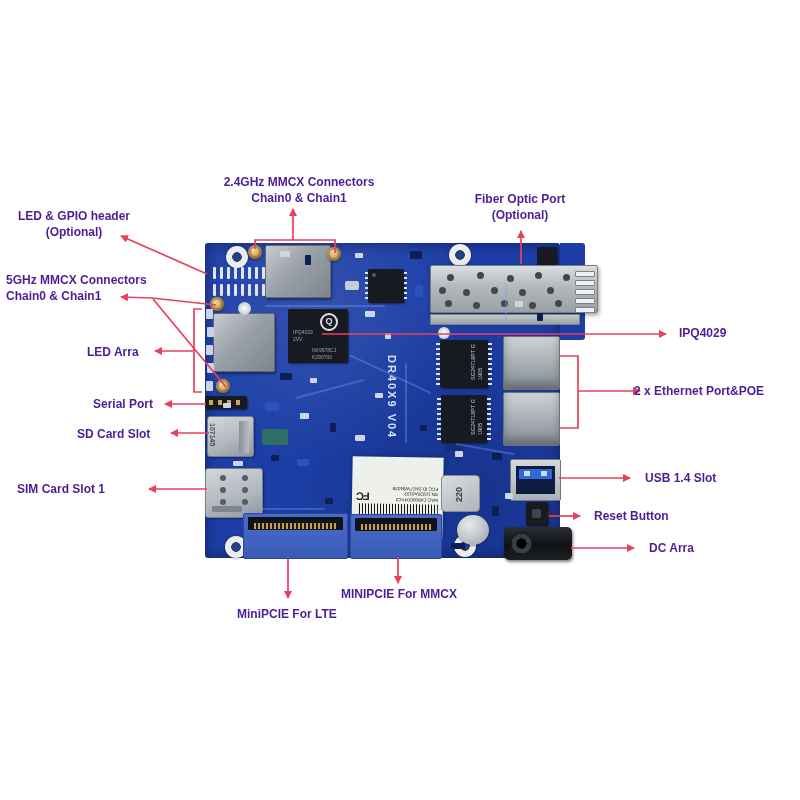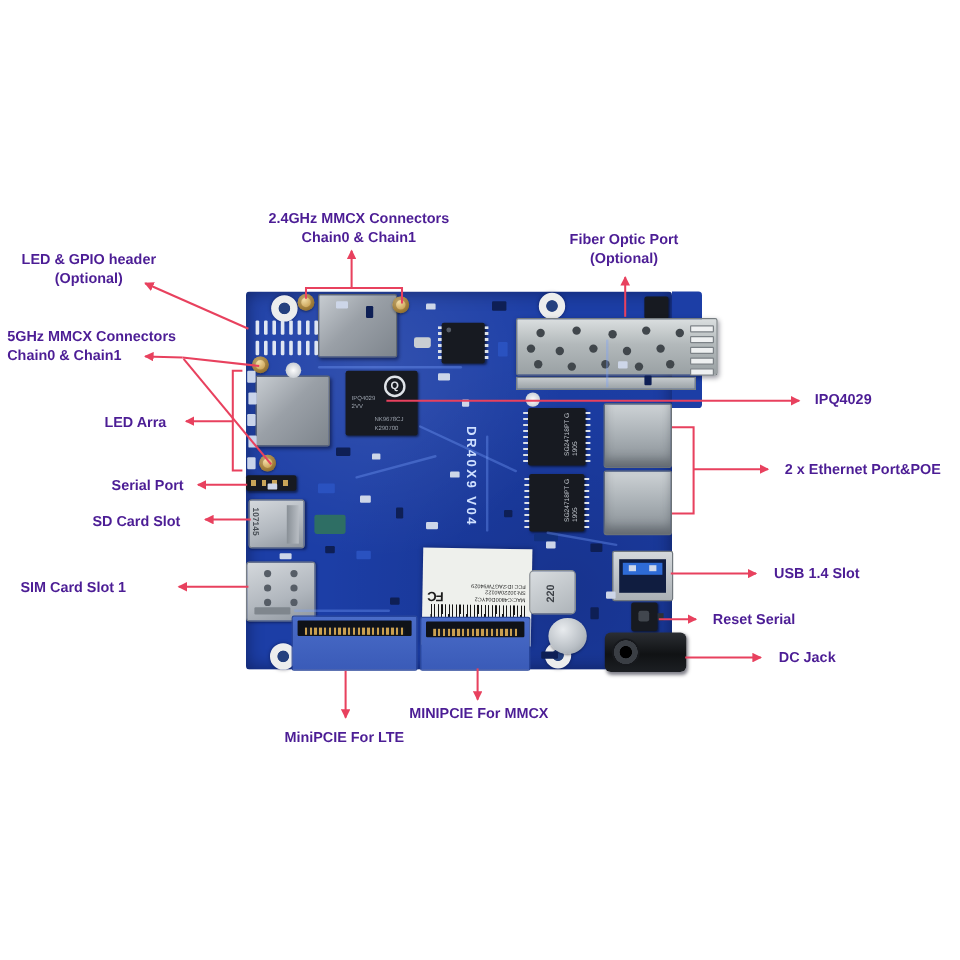--- a/index.html
+++ b/index.html
@@ -334,31 +334,31 @@
   </div>
   <div class="lbl" style="left:77px;top:426px;">
     <div class="ln">SD Card Slot</div>
   </div>
   <div class="lbl" style="left:17px;top:481px;">
     <div class="ln">SIM Card Slot 1</div>
   </div>
   <div class="lbl" style="left:679px;top:325px;">
     <div class="ln">IPQ4029</div>
   </div>
-  <div class="lbl" style="left:654px;top:383px;">
+  <div class="lbl" style="left:634px;top:383px;">
     <div class="ln">2 x Ethernet Port&amp;POE</div>
   </div>
   <div class="lbl" style="left:645px;top:470px;">
     <div class="ln">USB 1.4 Slot</div>
   </div>
   <div class="lbl" style="left:594px;top:508px;">
-    <div class="ln">Reset Serial</div>
+    <div class="ln">Reset Button</div>
   </div>
   <div class="lbl" style="left:649px;top:540px;">
-    <div class="ln">DC Jack</div>
+    <div class="ln">DC Arra</div>
   </div>
   <div class="lbl" style="left:237px;top:606px;">
     <div class="ln">MiniPCIE For LTE</div>
   </div>
   <div class="lbl" style="left:341px;top:586px;">
     <div class="ln">MINIPCIE For MMCX</div>
   </div>
 </div>
 
 </body></html>

